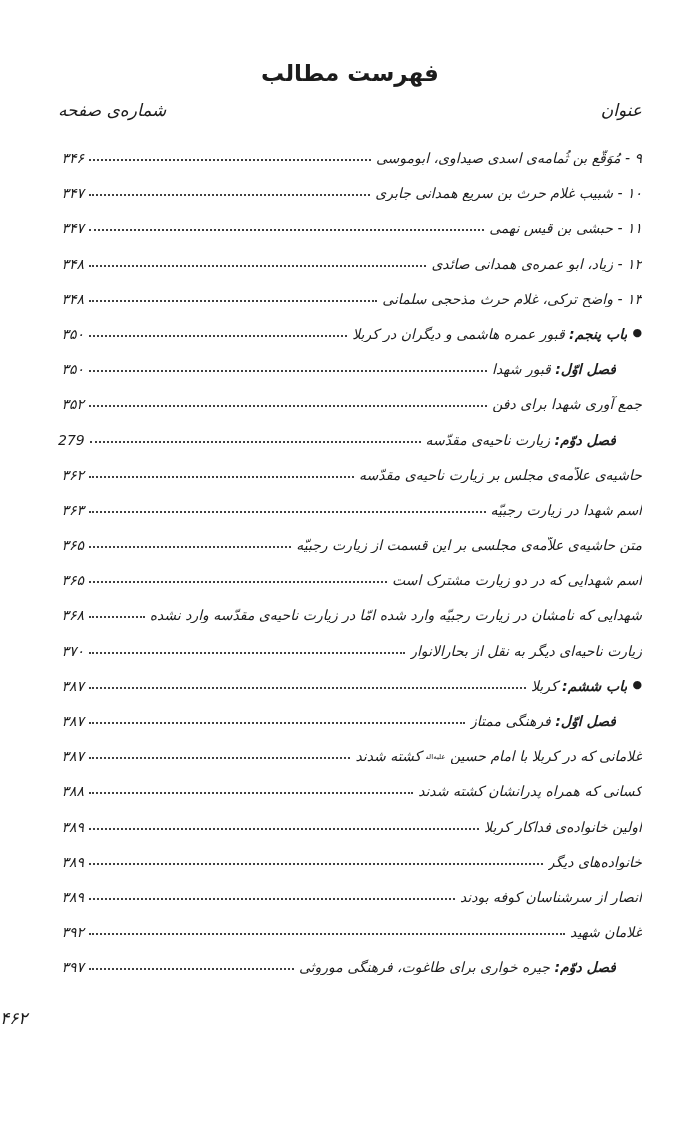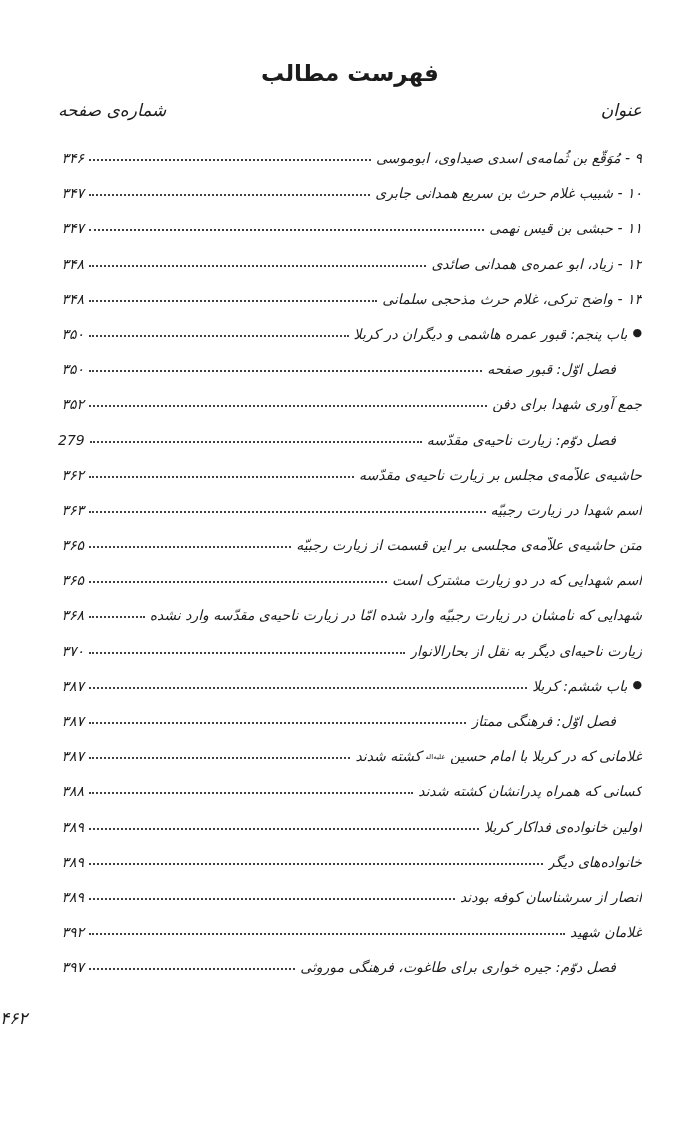--- a/index.html
+++ b/index.html
@@ -26,21 +26,21 @@
     display:flex;align-items:baseline;height:35.2px;
     font-size:14px;font-style:italic;white-space:nowrap;
   }
   .toc-row.fasl{padding-right:26px;}
   .bullet{
     font-style:normal;font-size:11px;align-self:center;
     margin-left:5px;display:none;line-height:1;transform:translateY(1px);
   }
   .toc-row.bab .bullet{display:inline-block;}
   .entry-title{flex:0 1 auto;min-width:0;overflow:hidden;margin-top:12px;}
-  .prefix{font-weight:normal;}
+  .prefix{font-weight:bold;}
   .prefix:empty{display:none;}
   .honorific{
     display:none;font-size:7px;font-style:normal;line-height:1.05;
     width:20px;text-align:center;vertical-align:middle;
     white-space:normal;overflow:hidden;
   }
   .toc-row .honorific.show{display:inline-block;}
   .leader{
     flex:1 1 auto;min-width:5px;height:0;
     border-bottom:2px dotted #3f3f3f;margin:0 5px;
@@ -98,21 +98,21 @@
     <span class="pagenum">۳۴۸</span>
   </div>
         <div class="toc-row bab">
     <span class="bullet">●</span>
     <span class="entry-title"><span class="prefix">باب پنجم:</span><span class="txt"> قبور عمره هاشمی و دیگران در کربلا</span><span class="txt2"></span></span>
     <span class="leader"></span>
     <span class="pagenum">۳۵۰</span>
   </div>
         <div class="toc-row fasl">
 
-    <span class="entry-title"><span class="prefix">فصل اوّل:</span><span class="txt"> قبور صفحه</span><span class="txt2"></span></span>
+    <span class="entry-title"><span class="prefix">فصل اوّل:</span><span class="txt"> قبور شهدا</span><span class="txt2"></span></span>
     <span class="leader"></span>
     <span class="pagenum">۳۵۰</span>
   </div>
         <div class="toc-row item">
 
     <span class="entry-title"><span class="txt">جمع آوری شهدا برای دفن</span><span class="txt2"></span></span>
     <span class="leader"></span>
     <span class="pagenum">۳۵۲</span>
   </div>
         <div class="toc-row fasl">

